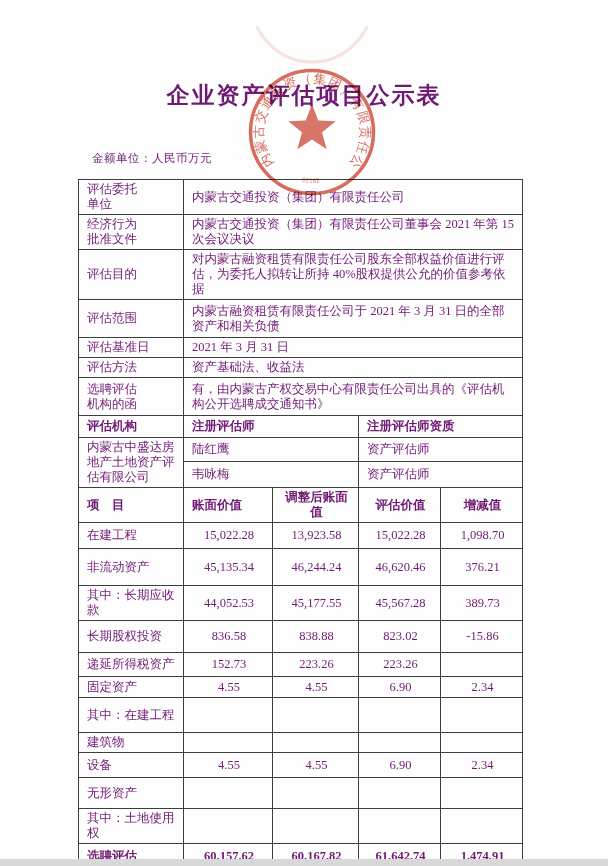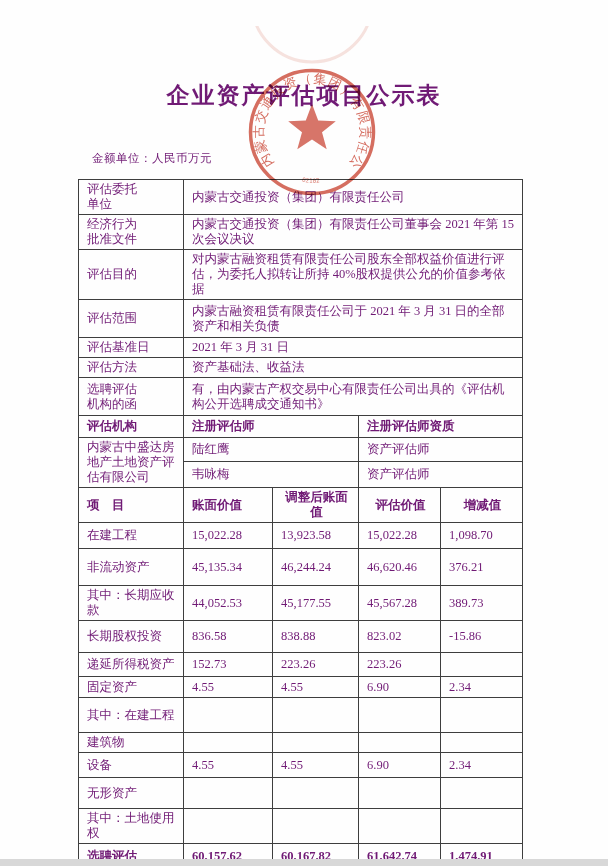--- a/index.html
+++ b/index.html
@@ -18,21 +18,21 @@
     position:absolute;left:78px;top:179px;width:444px;
     border-collapse:collapse;table-layout:fixed;
   }
   table.doc td{
     border:1px solid #3e3e3e;vertical-align:middle;
     font-size:12.5px;line-height:1.2;padding:2px 6px 2px 8px;
     overflow:hidden;
   }
   td.lbl{white-space:pre-line;}
   td.val{font-size:12px;}
-  td.num{text-align:left;padding-right:9px;font-size:12px;}
+  td.num{text-align:center;padding-right:9px;font-size:12px;}
   td.center{text-align:center;padding-left:2px;padding-right:2px;}
   .bold{font-weight:bold;margin-top:23px;}
   .seal{
     position:absolute;left:237px;top:26px;width:150px;height:182px;
     z-index:5;mix-blend-mode:multiply;opacity:0.85;pointer-events:none;
   }
   .bottom-strip{
     position:absolute;left:0;bottom:0;width:608px;height:7px;background:#d8d8d8;
   }
 </style>

